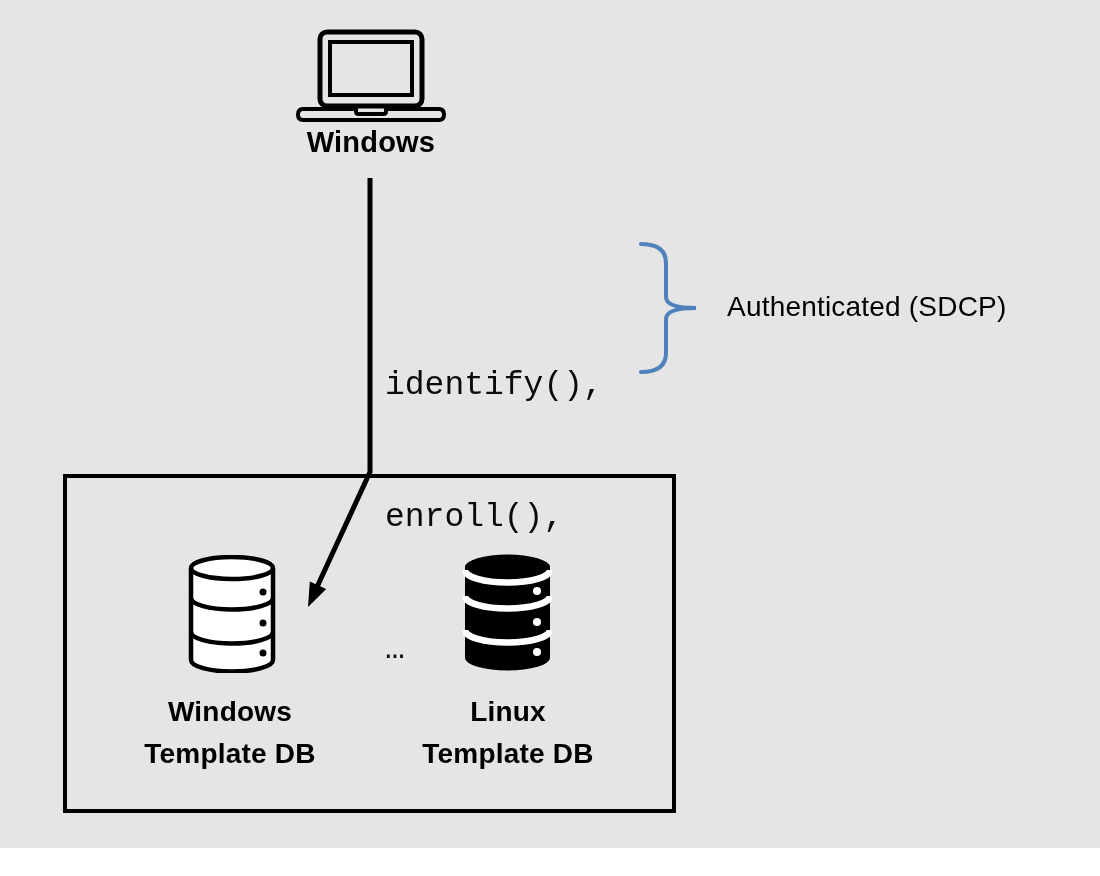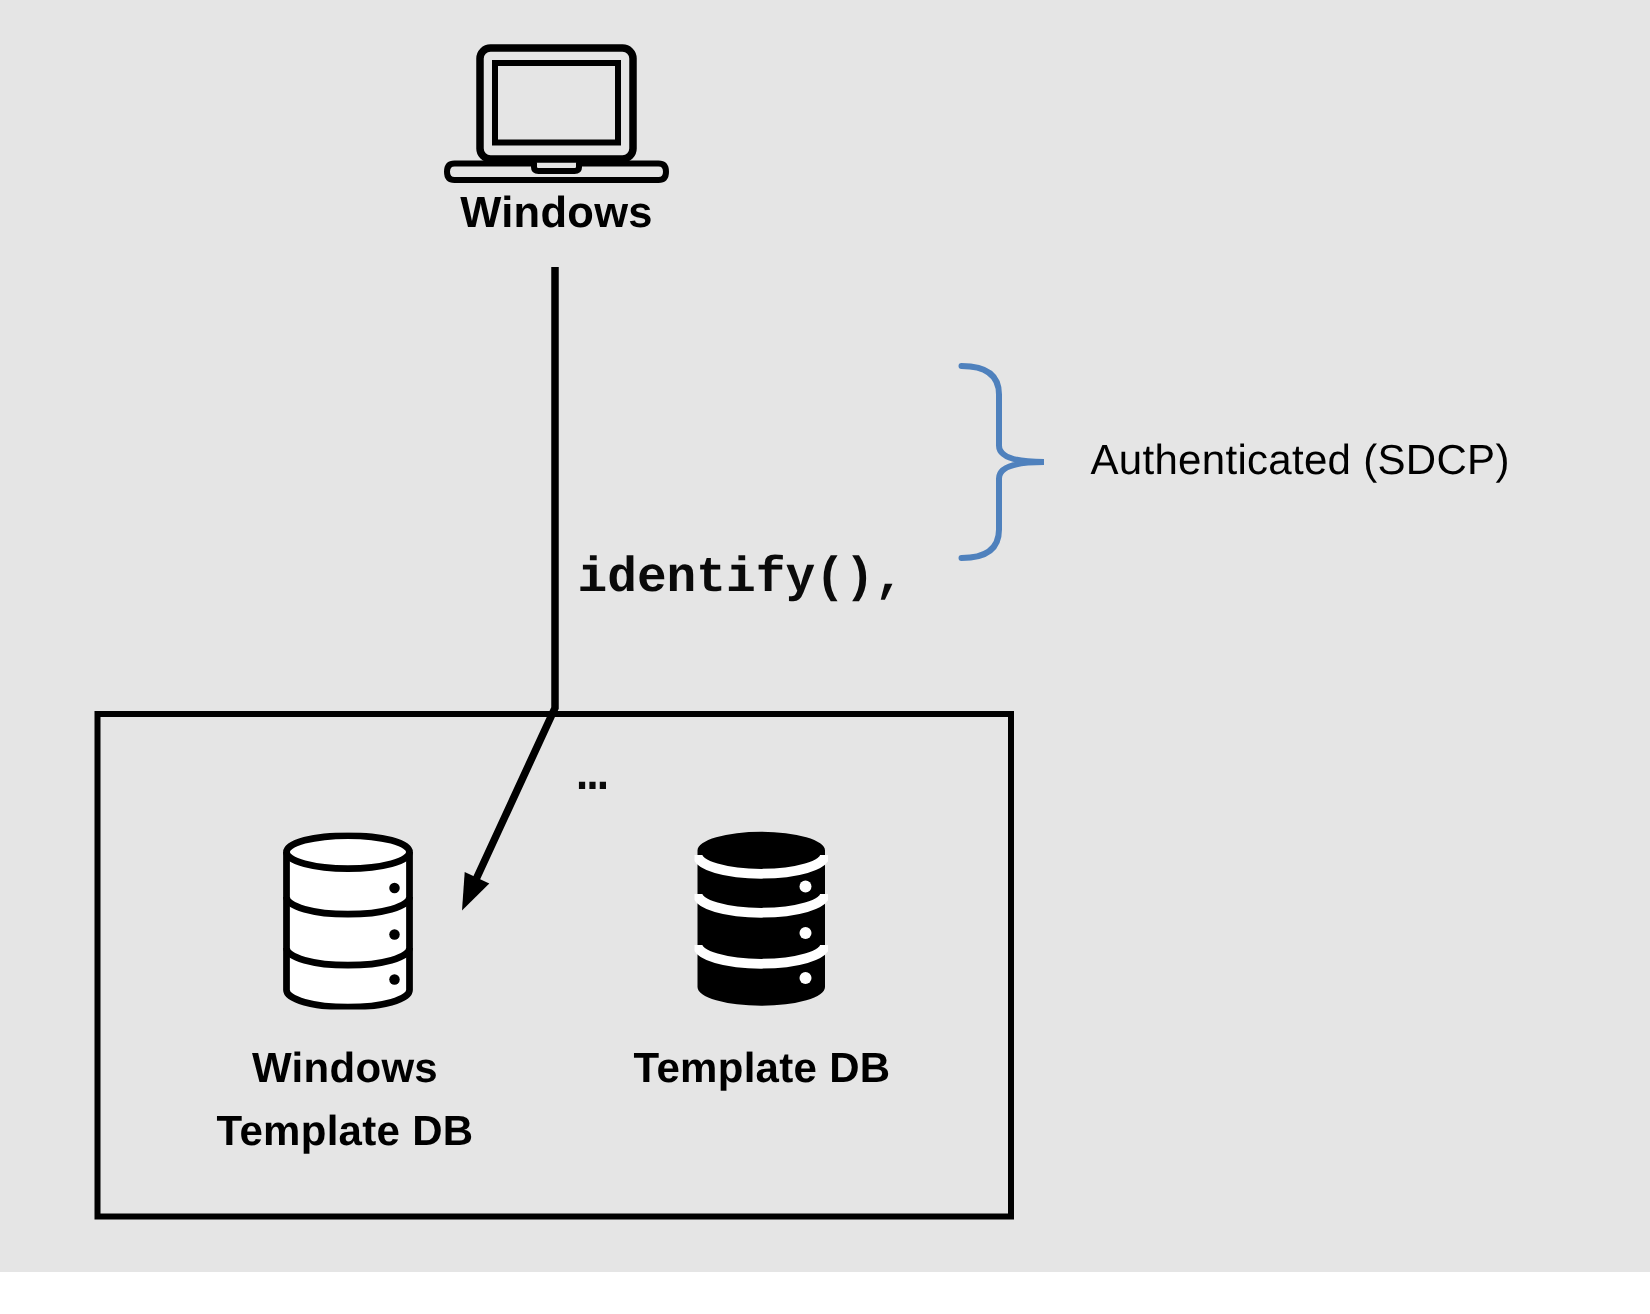--- a/index.html
+++ b/index.html
@@ -7,21 +7,21 @@
   .canvas{position:relative;width:1100px;height:848px;overflow:hidden;background:#e5e5e5;}
 
   .laptop{position:absolute;left:296px;top:28px;width:150px;height:95px;}
 
   .client-label{position:absolute;left:261px;top:126px;width:220px;text-align:center;
     font-size:29px;font-weight:600;letter-spacing:0.2px;}
 
   .arrow{position:absolute;left:290px;top:170px;width:100px;height:450px;}
 
   .calls{position:absolute;left:385px;top:276px;font-family:"Liberation Mono",monospace;
-    font-size:33px;line-height:44px;white-space:pre;color:#0a0a0a;font-weight:bold;}
+    font-size:33px;line-height:44px;white-space:pre;color:#0a0a0a;}
 
   .brace{position:absolute;left:638px;top:241px;width:62px;height:134px;}
 
   .annotation{position:absolute;left:727px;top:291px;font-size:28px;font-weight:400;
     letter-spacing:0.2px;white-space:nowrap;}
 
   .storage-box{position:absolute;left:63px;top:474px;width:613px;height:339px;
     border:4px solid #000;box-sizing:border-box;background:transparent;}
 
   .db-icon{position:absolute;}
@@ -46,20 +46,21 @@
 
   <div class="client-label">Windows</div>
 
   <svg class="arrow" viewBox="0 0 100 450" aria-hidden="true">
     <path d="M80,8 V302 L27,417" fill="none" stroke="#000" stroke-width="5" stroke-linejoin="miter"></path>
     <polygon points="18,437 19.8,411.4 36.2,419" fill="#000"></polygon>
   </svg>
 
   <div class="calls">
     <div>identify(),</div>
+    <div>enroll(),</div>
     <div>…</div>
   </div>
 
   <svg class="brace" viewBox="0 0 62 134" aria-hidden="true">
     <path d="M3,3 Q28,3 28,22 L28,56 Q28,67 58,67 Q28,67 28,78 L28,112 Q28,131 3,131" fill="none" stroke="#4F81BD" stroke-width="4" stroke-linecap="round"></path>
   </svg>
 
   <div class="annotation">Authenticated (SDCP)</div>
 
   <div class="storage-box"></div>
@@ -83,16 +84,17 @@
     <circle cx="74" cy="69" r="4" fill="#fff"></circle>
     <circle cx="74" cy="99" r="4" fill="#fff"></circle>
   </svg>
 
   <div class="db-label db-label-windows">
     <div>Windows</div>
     <div>Template DB</div>
   </div>
 
   <div class="db-label db-label-linux">
+    <div>Linux</div>
     <div>Template DB</div>
   </div>
 
 </div>
 
 </body></html>

